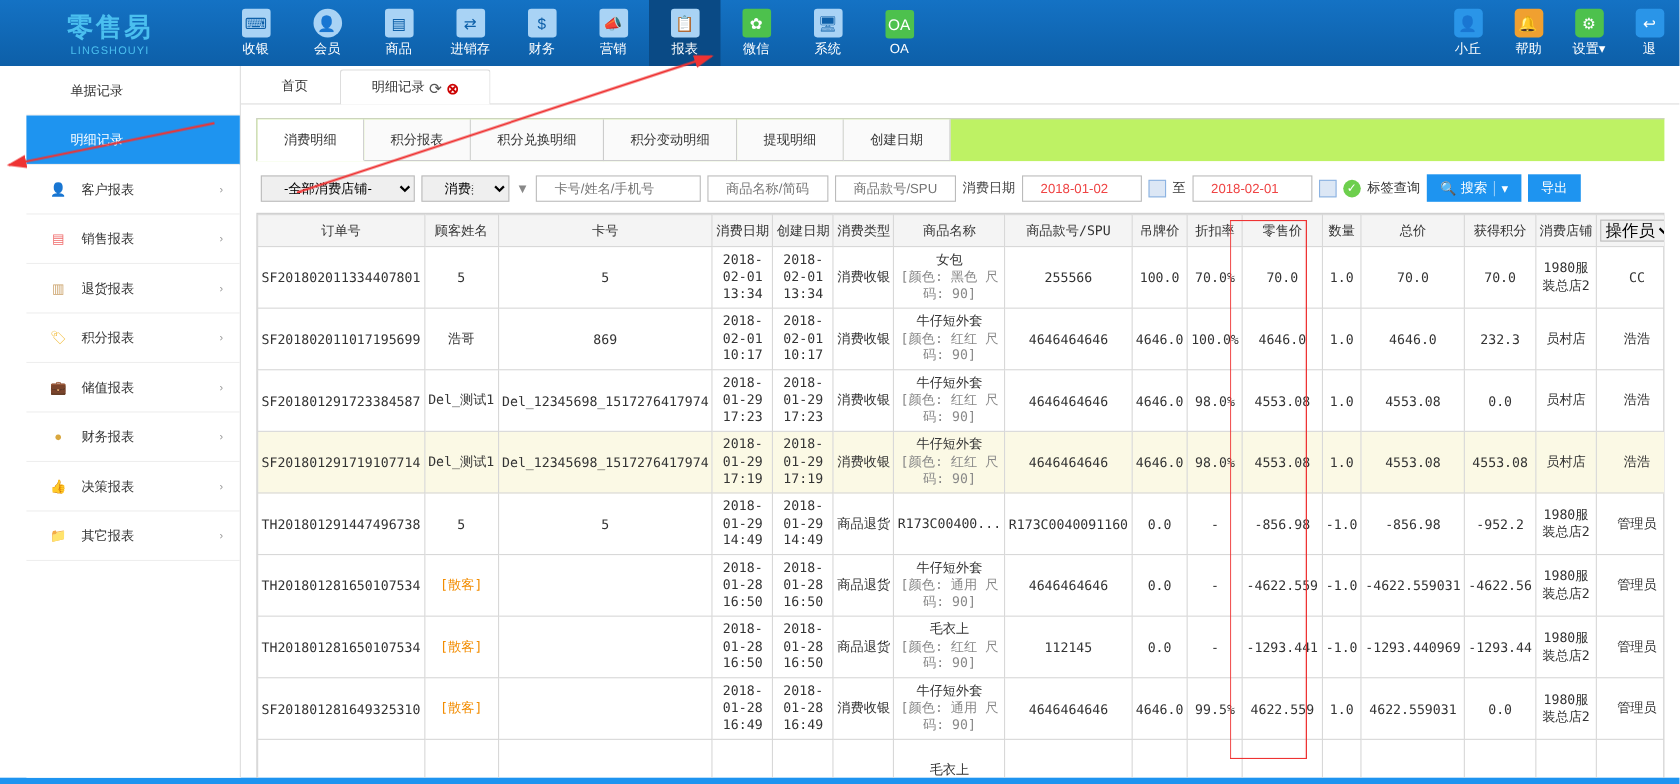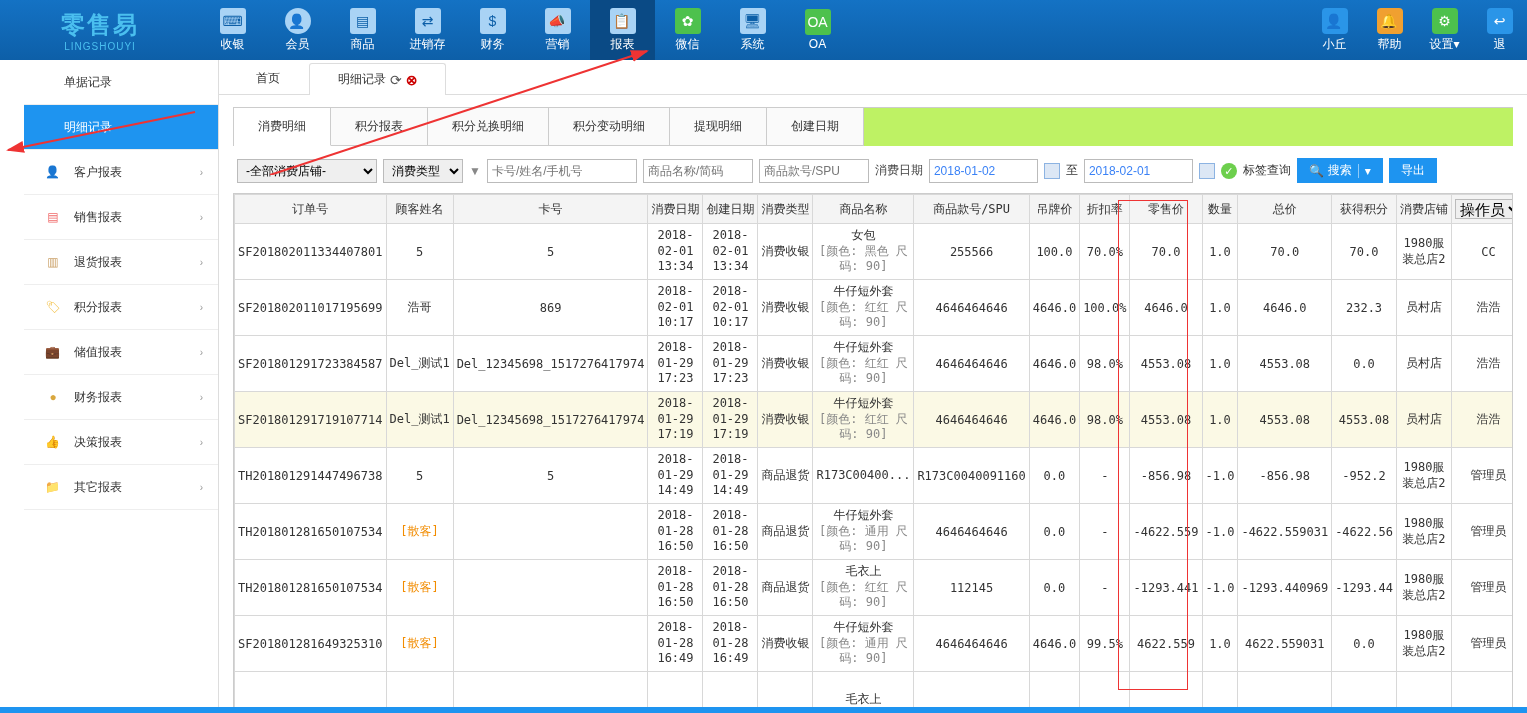--- a/index.html
+++ b/index.html
@@ -31,23 +31,23 @@
 .tab-bar { height: 35px; border-bottom: 1px solid #ddd; display: flex; align-items: flex-end; padding-left: 8px; }
 .page-tab { padding: 7px 28px; cursor:pointer; border:1px solid transparent; border-bottom:none; position:relative; display:flex; align-items:center; gap:4px;}
 .page-tab.active { border-color:#ddd; background:#fff; border-radius: 3px 3px 0 0; margin-bottom:-1px;}
 .close-x { color:#c00; font-weight:bold; font-size:14px;}
 .refresh-ic { color:#555; font-size:14px;}
 .content { padding: 12px 14px; flex:1; overflow:auto; }
 .sub-tabs { display:flex; border-top:1px solid #ccc; border-left:1px solid #ccc; background:#bef264;}
 .sub-tab { padding: 10px 24px; border-right:1px solid #ccc; border-bottom:1px solid #ccc; cursor:pointer; background:#fafafa;}
 .sub-tab.active { background:#fff; border-bottom:1px solid #fff; }
 .toolbar { display:flex; align-items:center; gap:6px; padding: 12px 4px 10px; flex-wrap:wrap;}
-.sel, .inp { border:1px solid #bbb; height:24px; padding:0 4px; font-size:12px; }
+.sel, .inp { border:1px solid #bbb; height:24px; padding:0 16px; font-size:12px; }
 .sel { width:140px; }
-.inp { width: 150px; color:#3b82f6;}
+.inp { width: 150px; color:#ef4444;}
 .inp.date { width:109px;}
 .lbl { color:#444; }
 .cal-ic { display:inline-block; width:16px; height:16px; background:#dce7f5; border:1px solid #8cb3e2; vertical-align:middle;}
 .tick { display:inline-block; width:16px; height:16px; background:#6dcf4d; border-radius:50%; color:#fff; text-align:center; line-height:16px; font-size:11px;}
 .btn { padding: 4px 12px; border:none; cursor:pointer; font-size:12px;}
 .btn-search { background:#1e94f0; color:#fff; display:inline-flex; align-items:center; gap:4px;}
 .btn-search .dd { border-left:1px solid rgba(255,255,255,.5); padding-left:6px; margin-left:2px;}
 .btn-export { background:#1e94f0; color:#fff;}
 .table-wrap { border:1px solid #ccc; overflow:auto; }
 table { border-collapse: collapse; width: 100%; }

